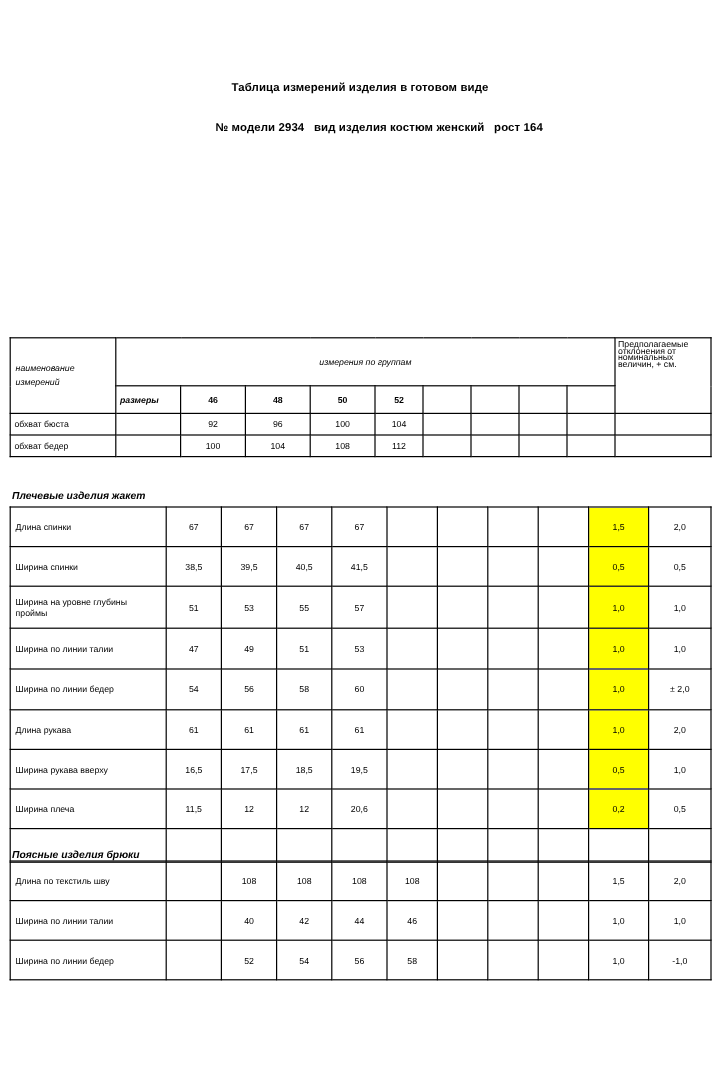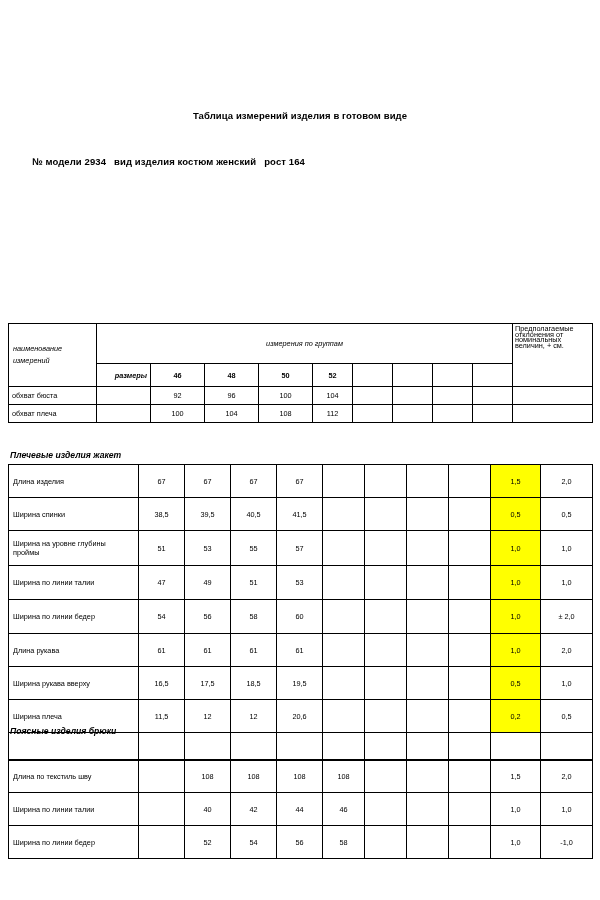--- a/index.html
+++ b/index.html
@@ -18,28 +18,28 @@
   .page {
     position: relative;
     width: 600px;
     height: 900px;
     box-sizing: border-box;
   }
   .title {
     text-align: center;
     font-size: 9.5px;
     font-weight: bold;
-    margin-top: 110px;
+    margin-top: 68px;
     letter-spacing: 0.1px;
   }
   .subtitle {
-    text-align: left;
+    text-align: center;
     font-size: 9.5px;
     font-weight: bold;
-    margin-top: 35px;
+    margin-top: 22px;
     letter-spacing: 0.1px;
     padding-left: 32px;
   }
   .subtitle .sp { display: inline-block; width: 8px; }
 
   table.grid {
     border-collapse: collapse;
     table-layout: fixed;
   }
   table.grid td {
@@ -73,41 +73,41 @@
     font-size: 4.2px;
     line-height: 5.6px;
     color: #000;
     padding: 2px 2px !important;
     vertical-align: top !important;
   }
   .sizes-label {
     font-style: italic;
     font-weight: bold;
     font-size: 7.8px;
-    text-align: right;
+    text-align: left;
   }
   .size-num {
     font-weight: bold;
     font-size: 8.4px;
     text-align: center;
   }
   .rowlabel {
     font-size: 7.4px;
     text-align: left;
   }
 
   
   .sec-head {
     font-size: 8.6px;
     font-weight: bold;
     margin: 0;
     font-style: italic;
   }
   .sec1 { position: absolute; left: 10px; top: 340px; }
-  .sec2 { position: absolute; left: 10px; top: 616px; }
+  .sec2 { position: absolute; left: 10px; top: 639px; }
 
   .mid-wrap { position: absolute; left: 8px; top: 354px; width: 584px; }
   .mid-wrap table { width: 584px; }
   .bot-wrap { position: absolute; left: 8px; top: 650px; width: 584px; }
   .bot-wrap table { width: 584px; }
 
   .matlabel {
     font-size: 6.4px;
     text-align: center;
     vertical-align: middle;
@@ -172,21 +172,21 @@
         <td class="val">96</td>
         <td class="val">100</td>
         <td class="val">104</td>
         <td></td>
         <td></td>
         <td></td>
         <td></td>
         <td></td>
       </tr>
       <tr>
-        <td class="rowlabel" style="height:17px">обхват плеча</td>
+        <td class="rowlabel" style="height:17px">обхват бедер</td>
         <td class="val"></td>
         <td class="val">100</td>
         <td class="val">104</td>
         <td class="val">108</td>
         <td class="val">112</td>
         <td></td>
         <td></td>
         <td></td>
         <td></td>
         <td></td>
@@ -208,21 +208,21 @@
           <col style="width:42px">
         <col style="width:42px">
           <col style="width:42px">
           <col style="width:42px">
         <col style="width:50px">
           <col style="width:52px">
       </colgroup>
       <tbody>
 
       <tr>
-        <td class="itemlabel" style="height:28px">Длина изделия</td>
+        <td class="itemlabel" style="height:28px">Длина спинки</td>
         <td class="val">67</td>
         <td class="val">67</td>
         <td class="val">67</td>
         <td class="val">67</td>
         <td></td>
         <td></td>
         <td></td>
         <td></td>
         <td class="val hl">1,5</td>
         <td class="val">2,0</td>

